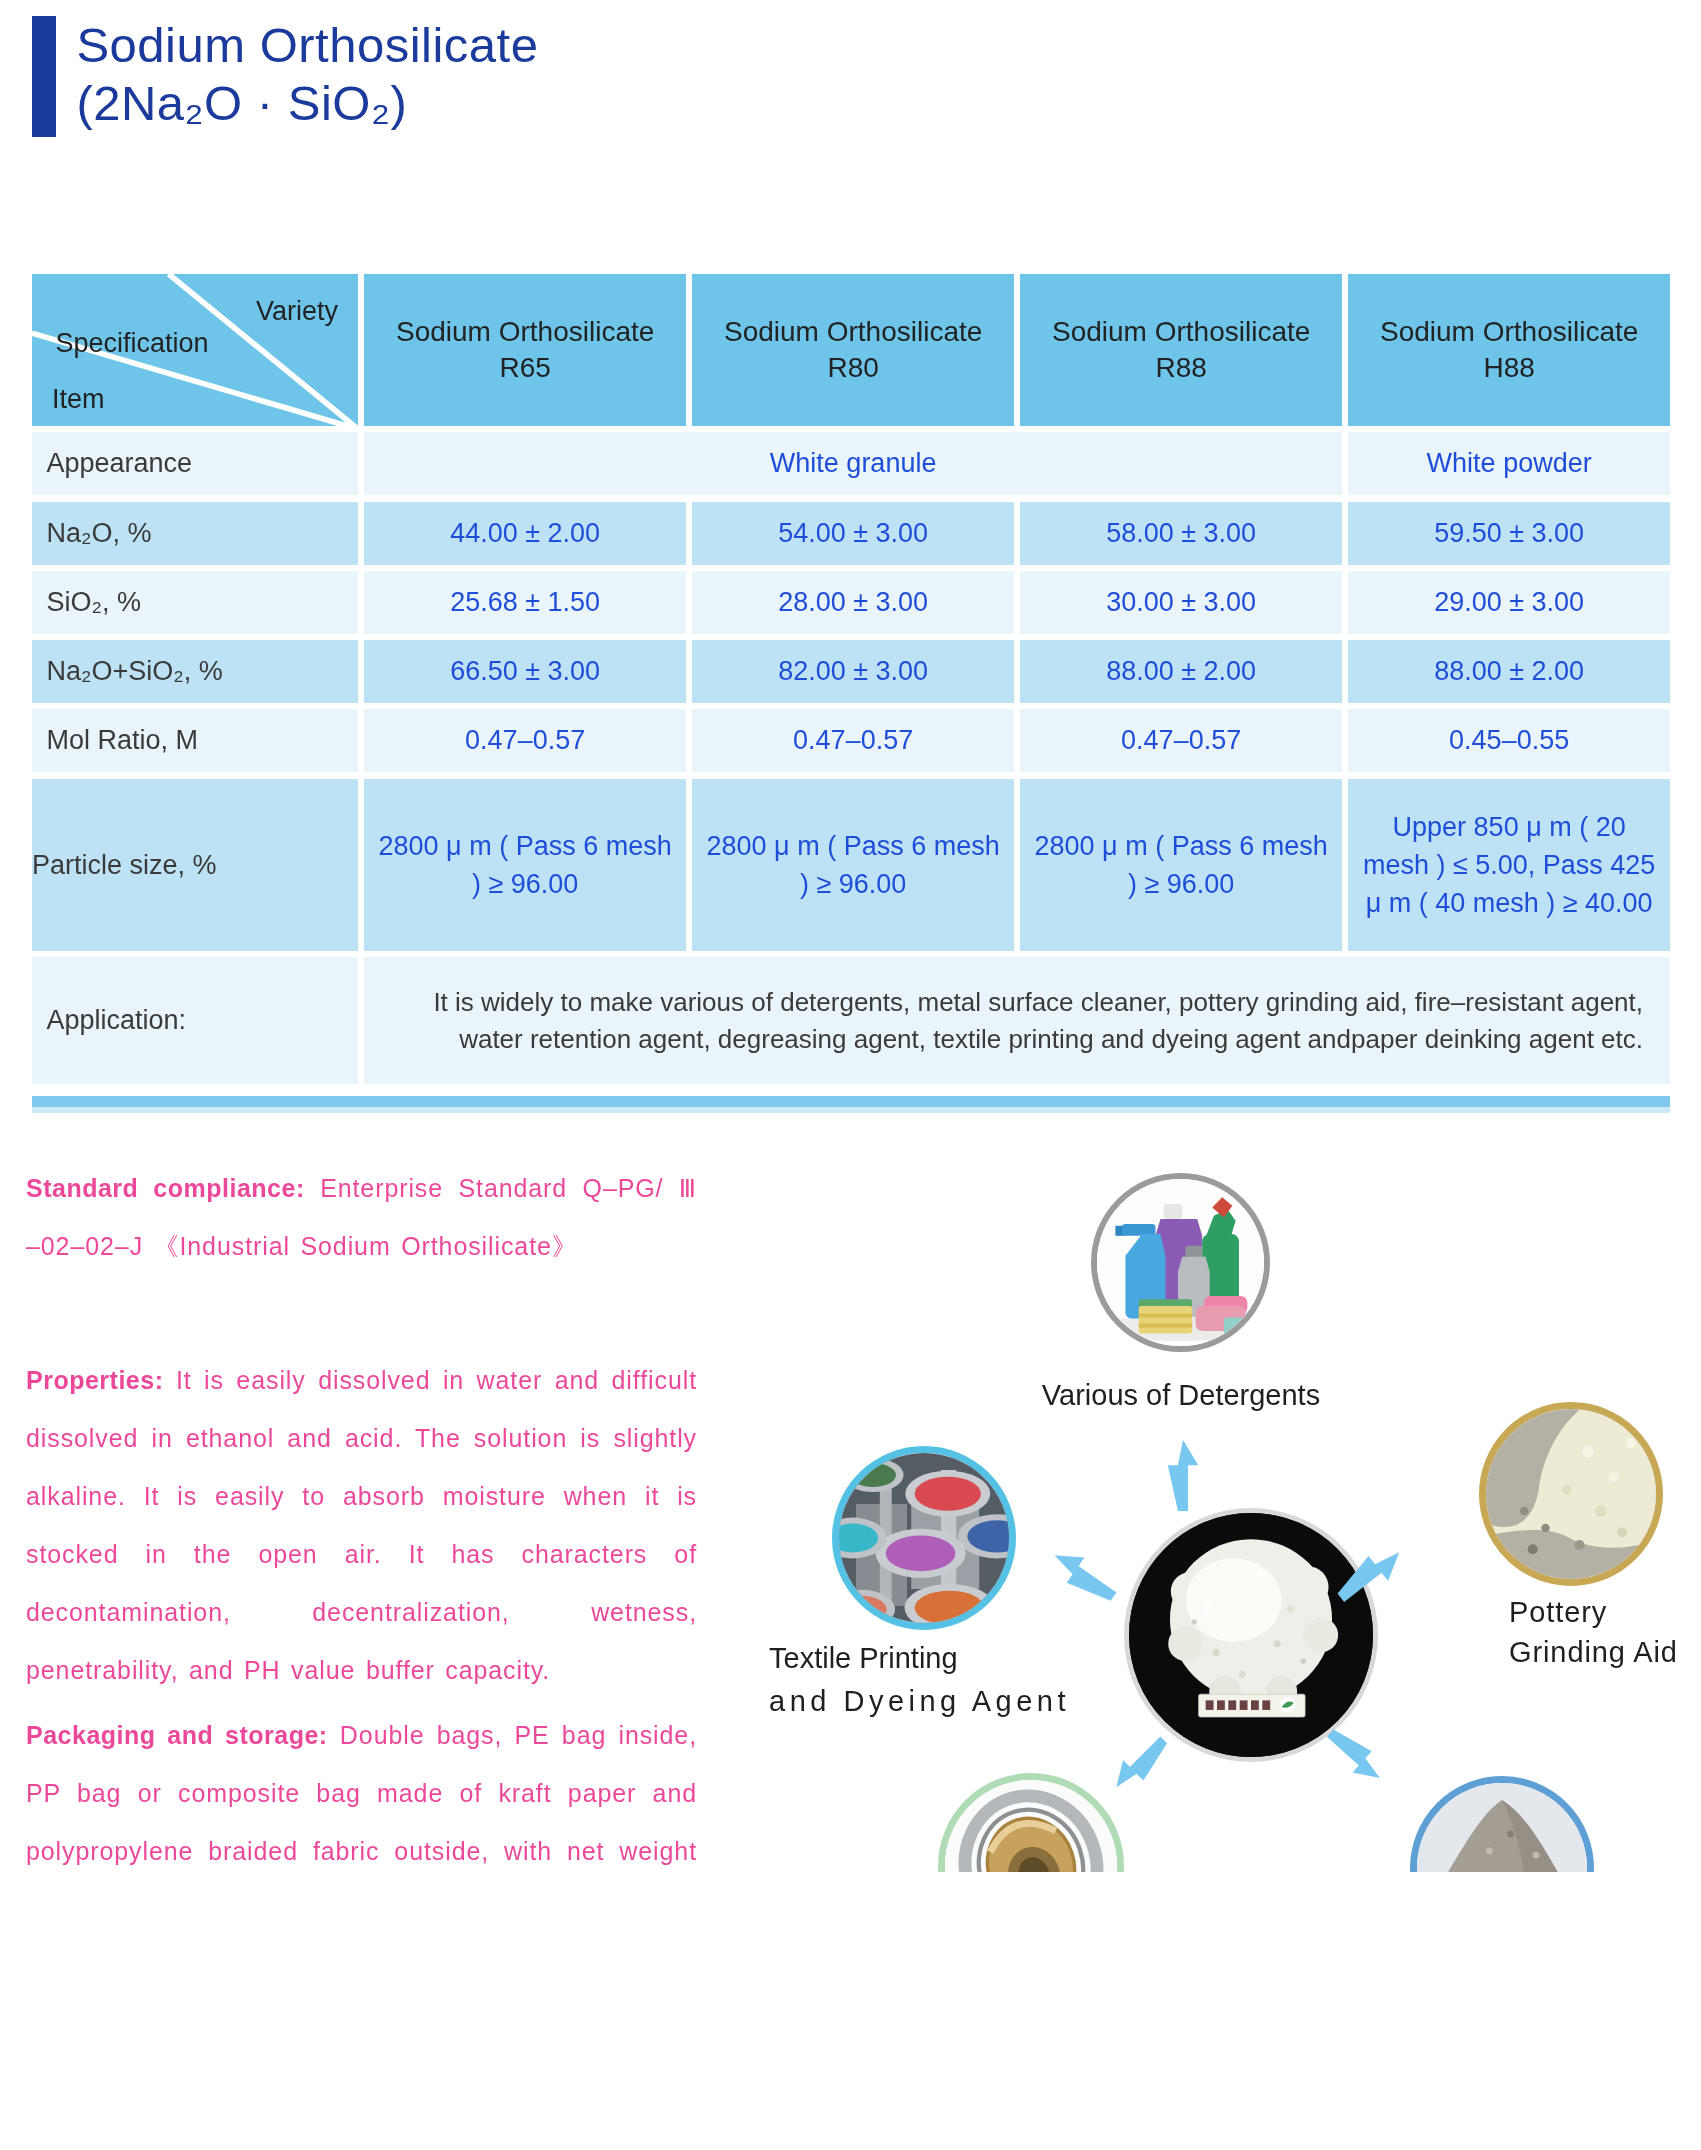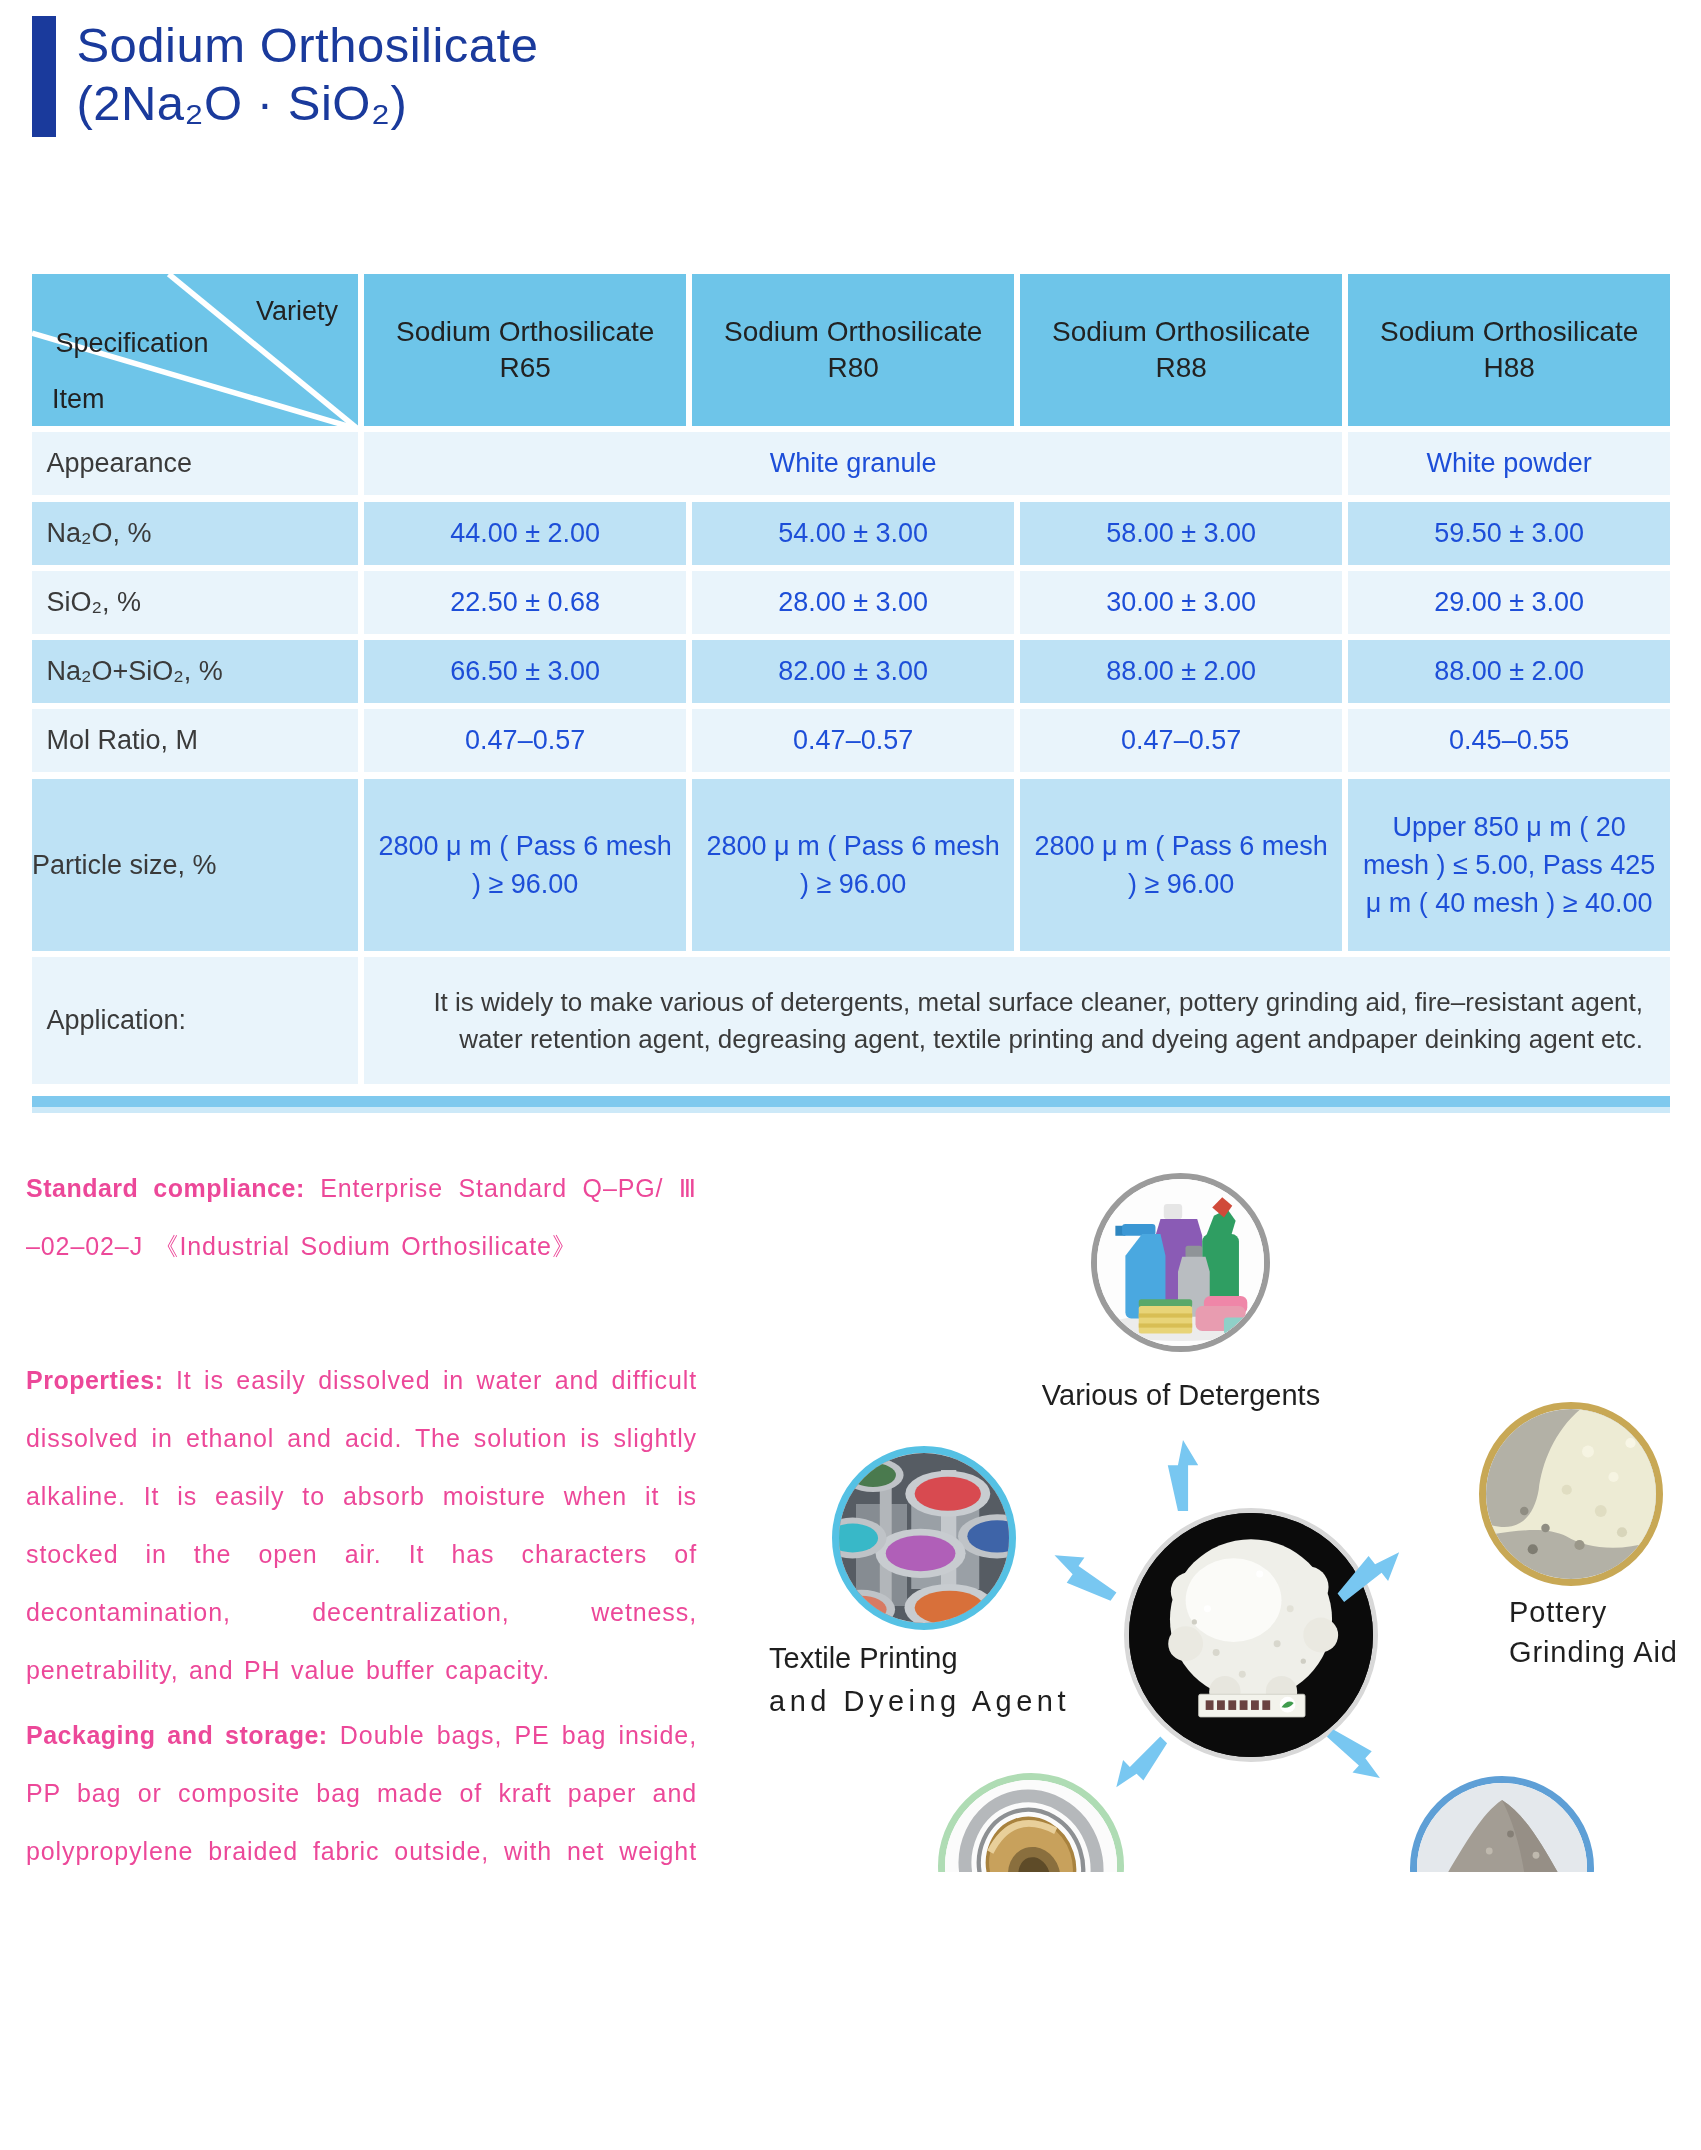--- a/index.html
+++ b/index.html
@@ -131,21 +131,21 @@
     <div class="t-row row-data row-medium">
       <div class="cell label">Na₂O, %</div>
       <div class="cell">44.00 ± 2.00</div>
       <div class="cell">54.00 ± 3.00</div>
       <div class="cell">58.00 ± 3.00</div>
       <div class="cell">59.50 ± 3.00</div>
     </div>
 
     <div class="t-row row-data row-light">
       <div class="cell label">SiO₂, %</div>
-      <div class="cell">22.50 ± 0.68</div>
+      <div class="cell">25.68 ± 1.50</div>
       <div class="cell">28.00 ± 3.00</div>
       <div class="cell">30.00 ± 3.00</div>
       <div class="cell">29.00 ± 3.00</div>
     </div>
 
     <div class="t-row row-data row-medium">
       <div class="cell label">Na₂O+SiO₂, %</div>
       <div class="cell">66.50 ± 3.00</div>
       <div class="cell">82.00 ± 3.00</div>
       <div class="cell">88.00 ± 2.00</div>

